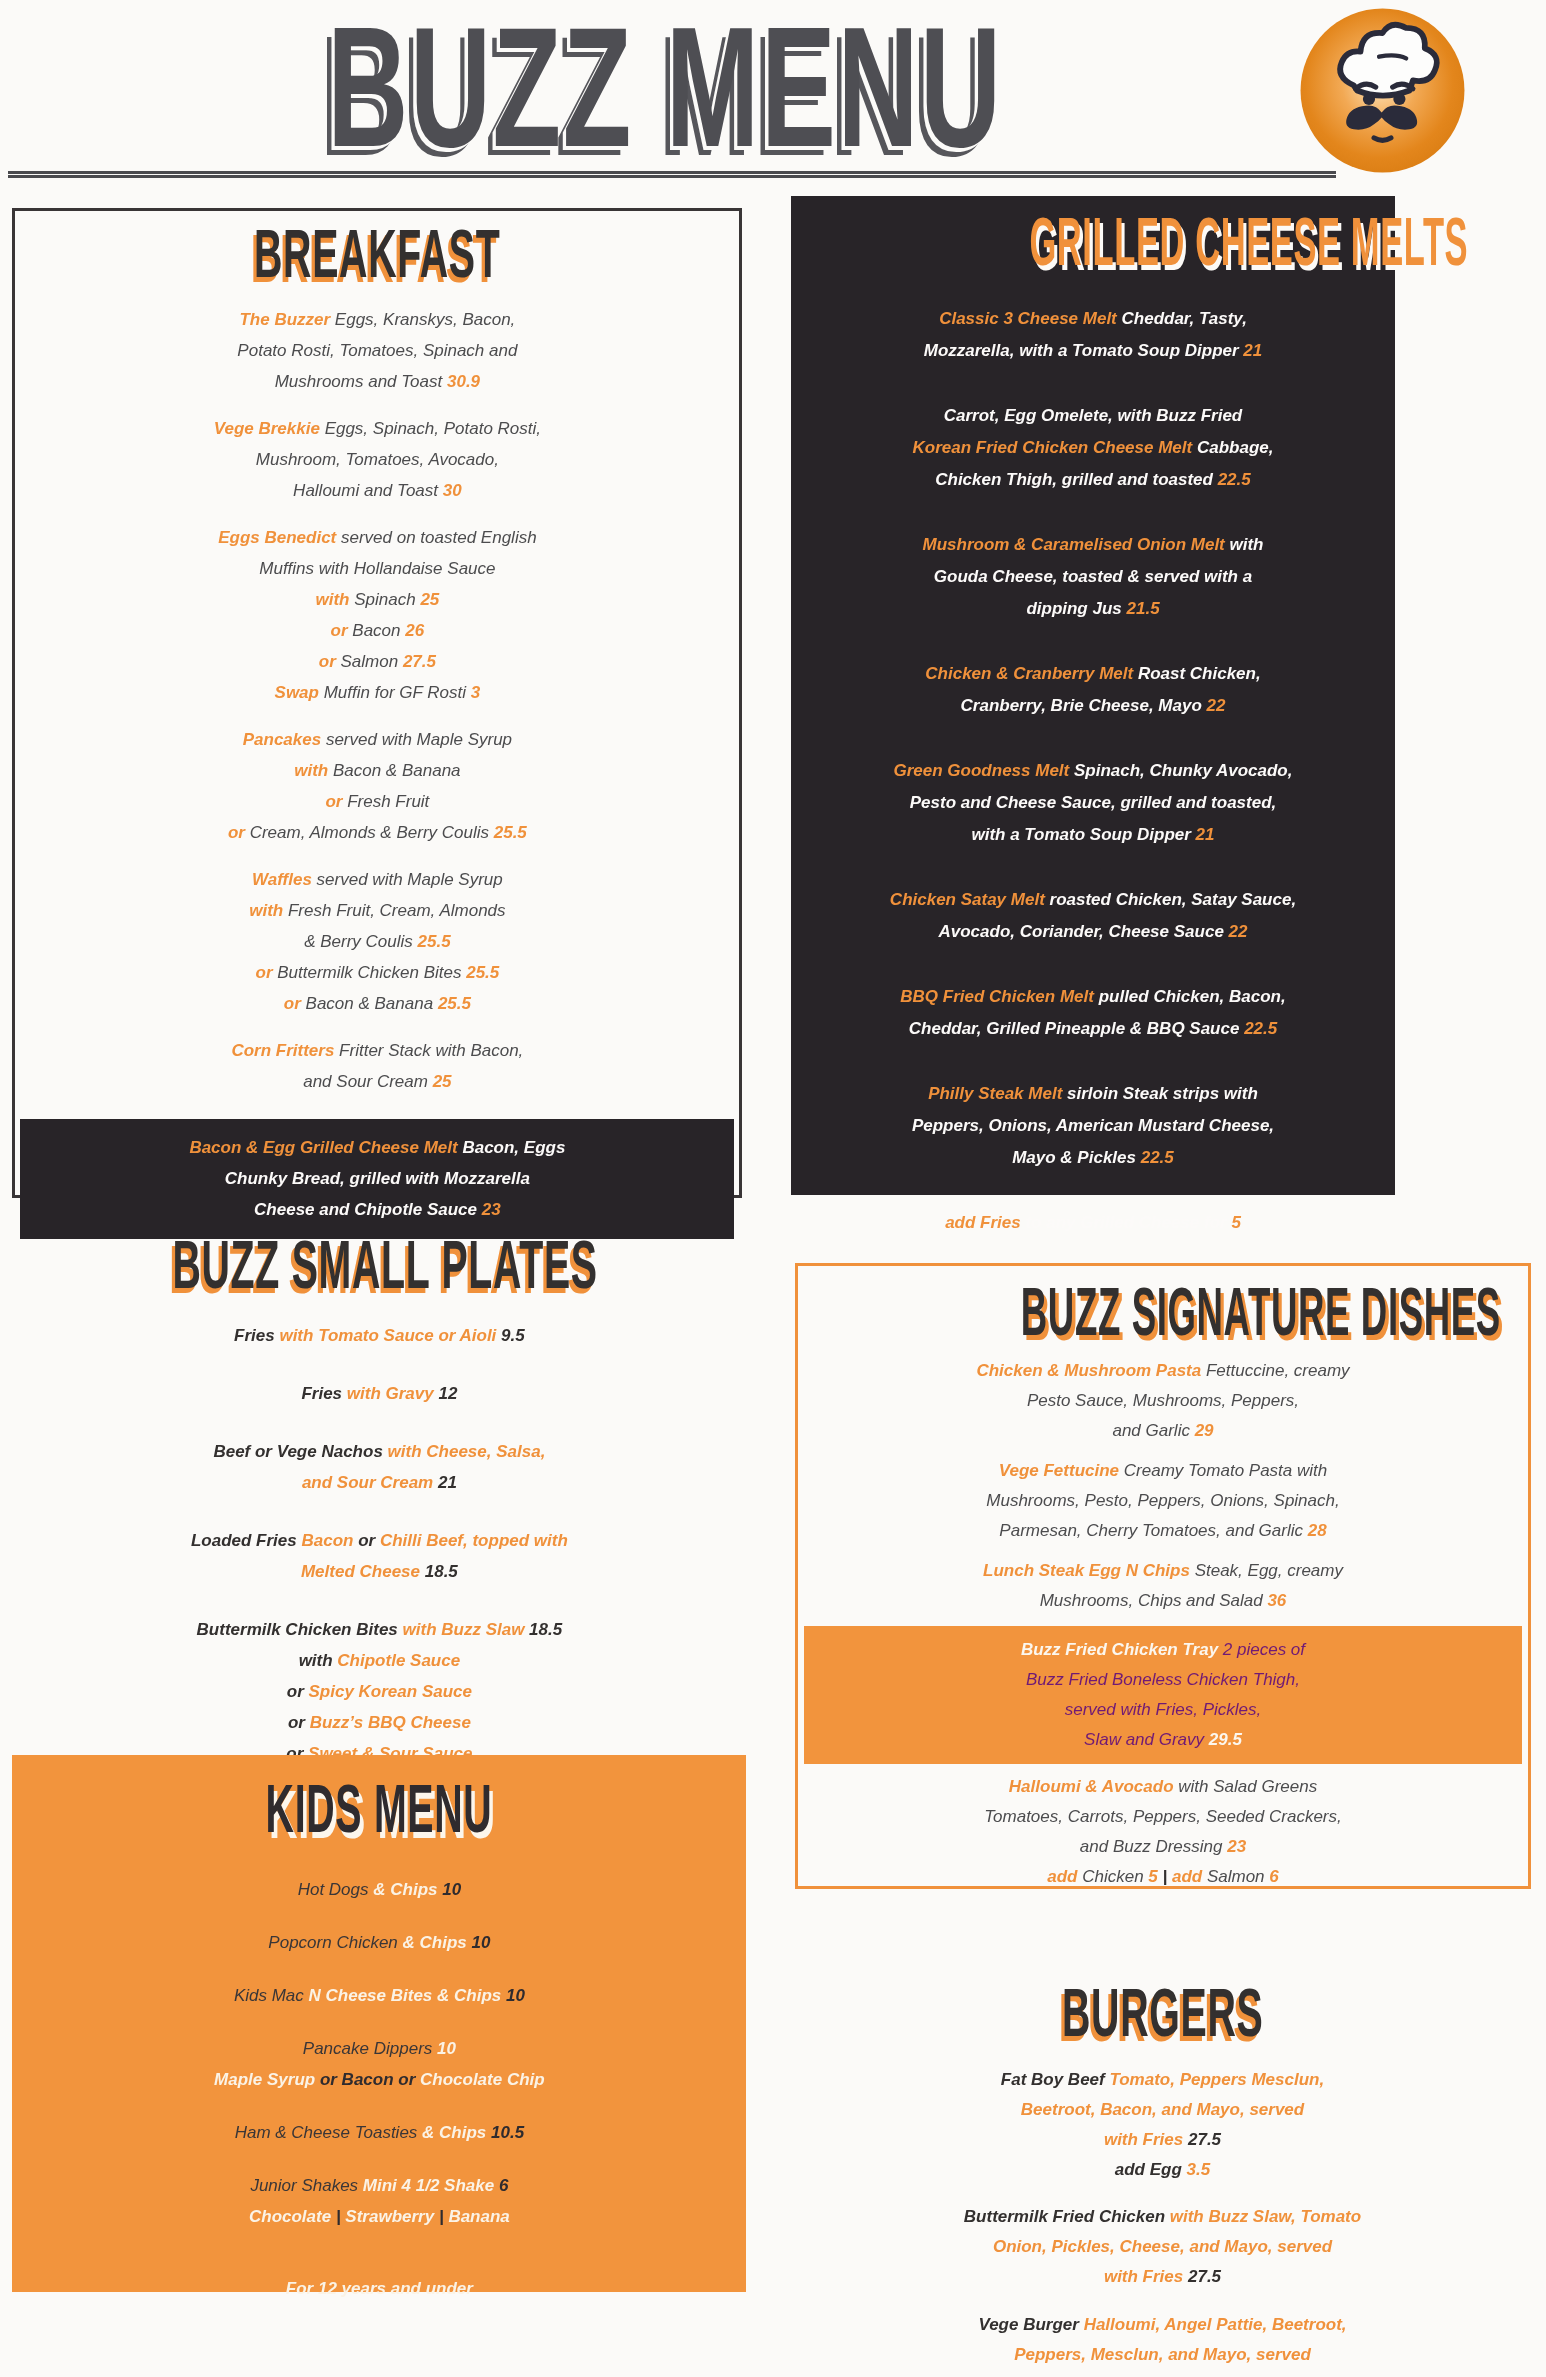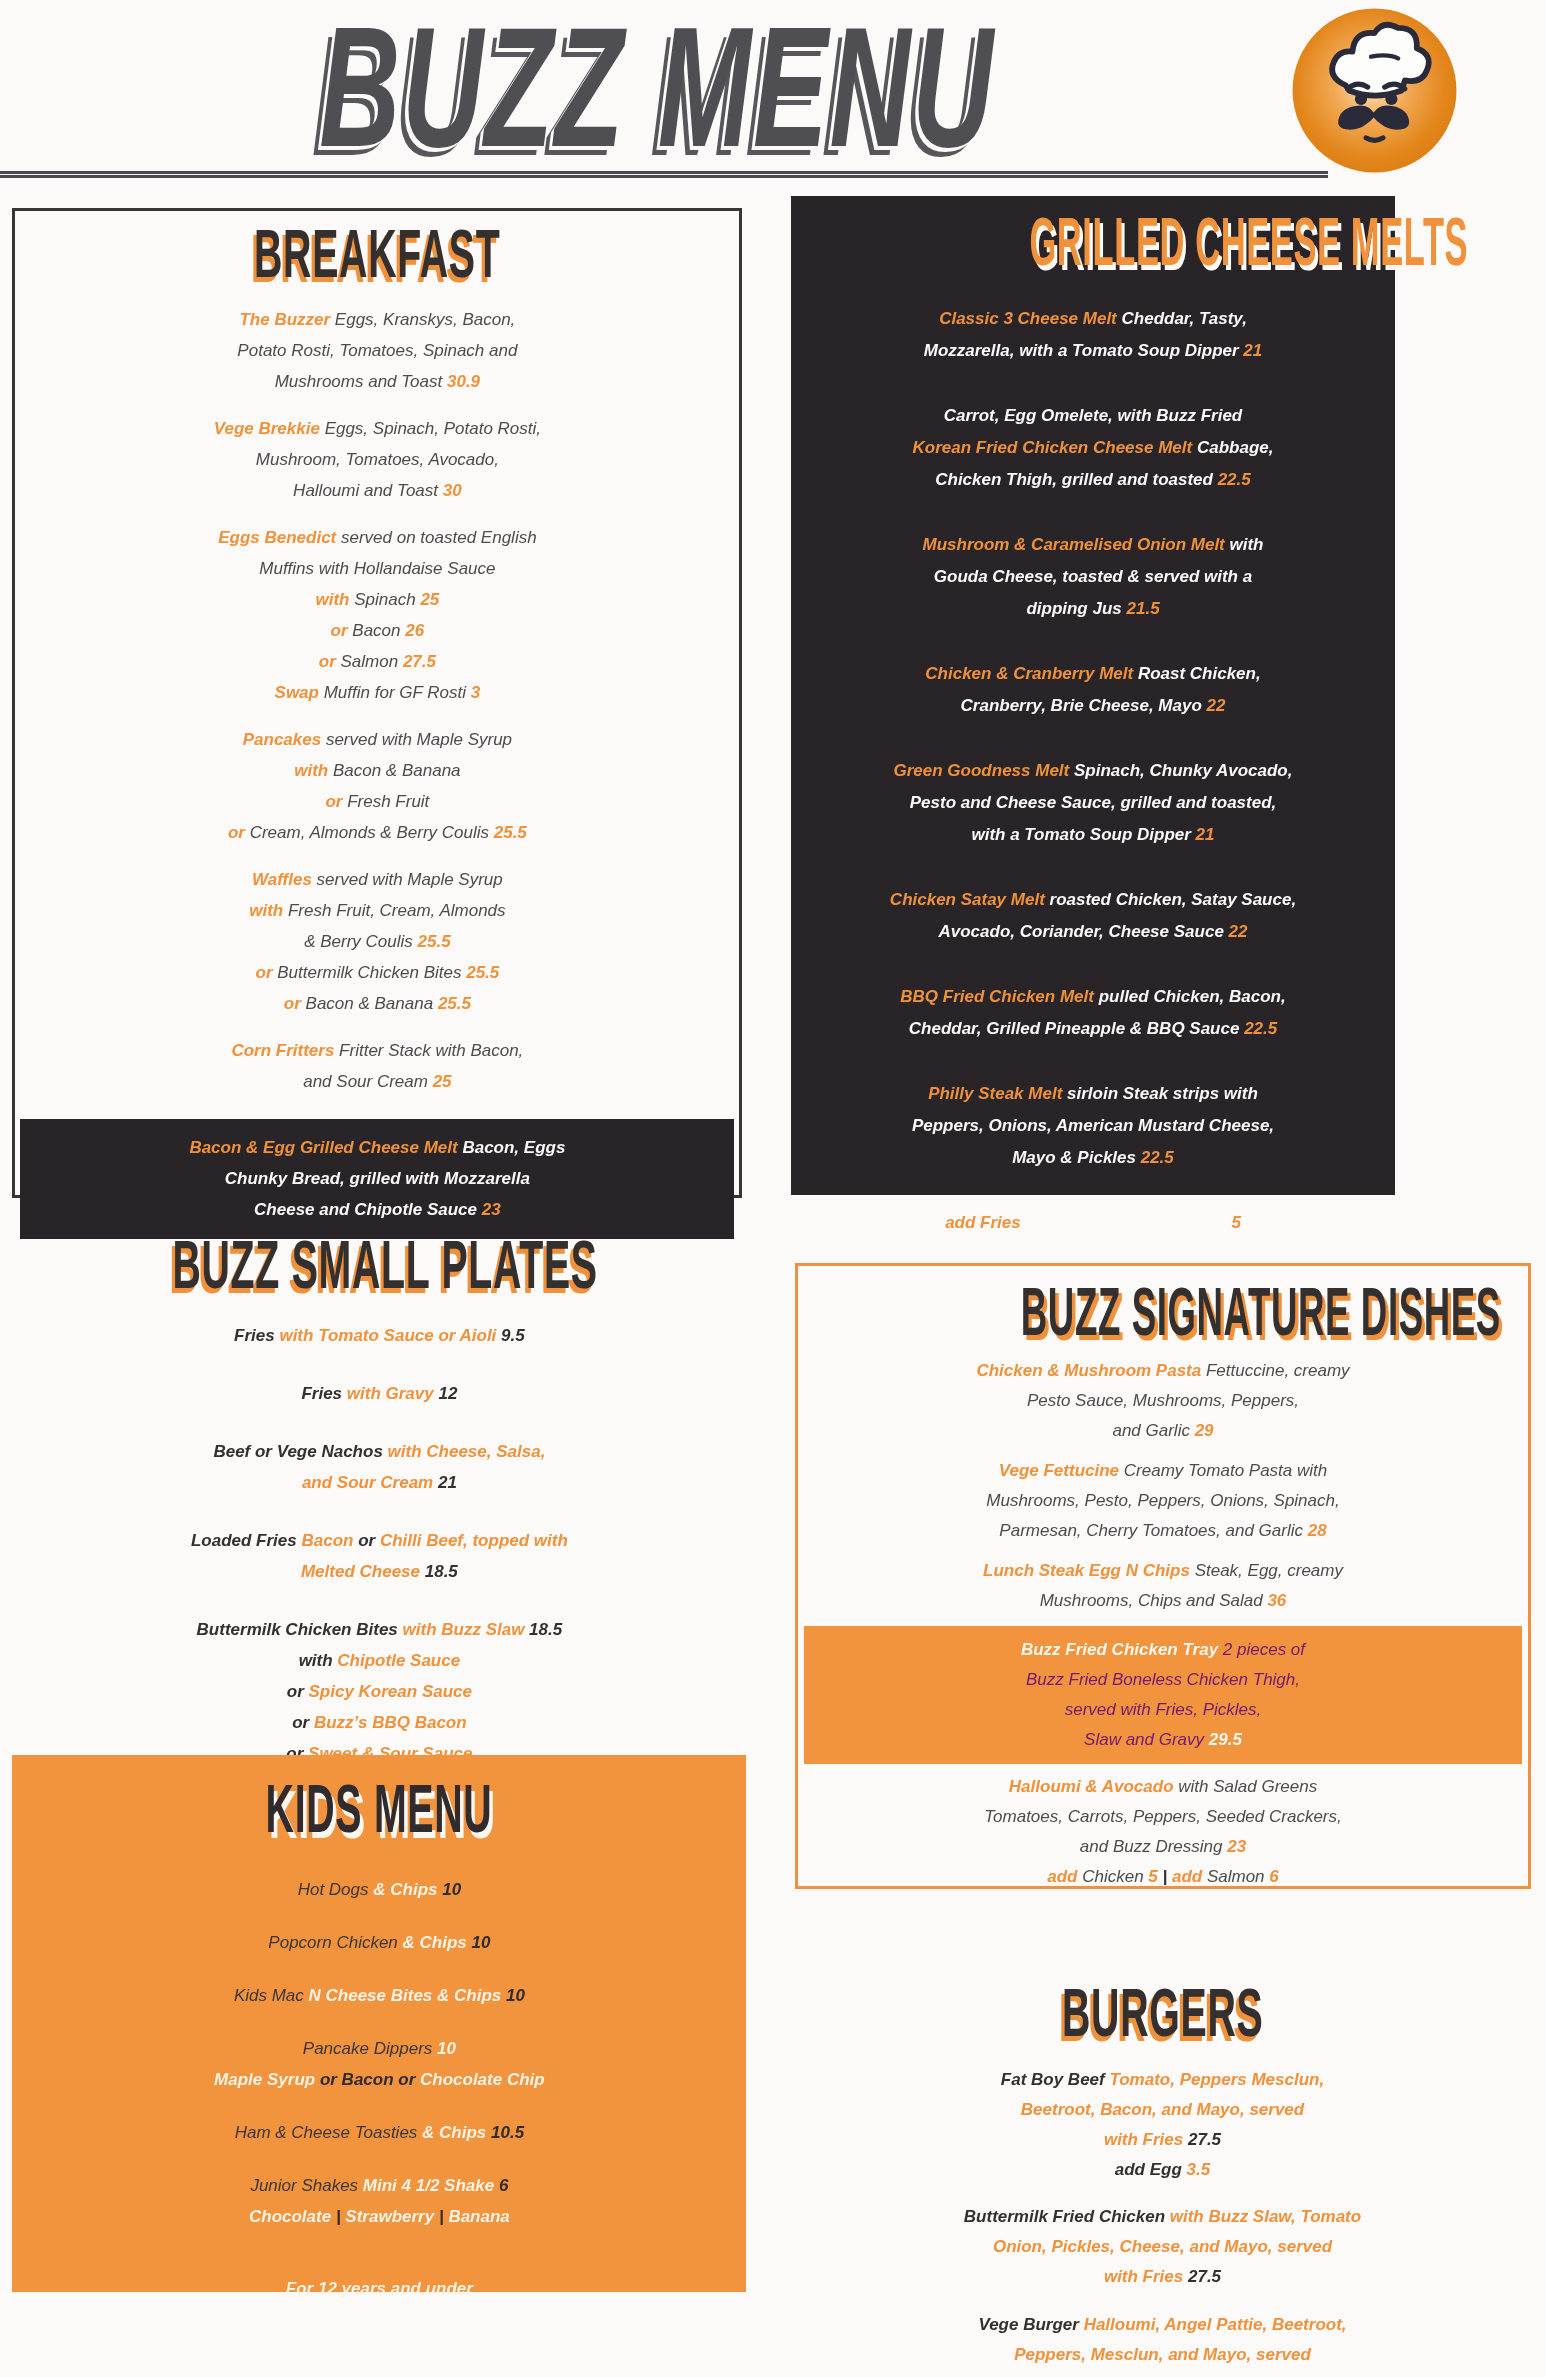--- a/index.html
+++ b/index.html
@@ -13,21 +13,21 @@
   }
   html,body{margin:0;padding:0;background:#e9e9e9;}
   .page{
     position:relative;
     width:1546px;height:2377px;
     background:var(--page-bg);
     overflow:hidden;
     font-family:"Liberation Sans",sans-serif;
   }
   
-  .masthead{position:absolute;top:0;left:0;width:1314px;height:198px;font-style:italic;}
+  .masthead{position:absolute;top:0;left:8px;width:1314px;height:198px;}
   .page-title{
     position:absolute;top:18.6px;left:50%;
     transform:translateX(-50%) scaleX(0.66);
     transform-origin:center top;
     font-size:170px;line-height:136px;font-weight:700;
     letter-spacing:2.5px;white-space:nowrap;
     color:#4E4E53;
     text-shadow:-5px 3.7px 0 #FCFBF9, -11.8px 9.3px 0 #56565B;
   }
   .title-rule{
@@ -257,21 +257,21 @@
           <div class="ln"><span class="sg-o">and Sour Cream </span><span class="sg-db">21</span></div>
         </div>
         <div class="item">
           <div class="ln"><span class="sg-db">Loaded Fries </span><span class="sg-o">Bacon </span><span class="sg-db">or </span><span class="sg-o">Chilli Beef, topped with</span></div>
           <div class="ln"><span class="sg-o">Melted Cheese </span><span class="sg-db">18.5</span></div>
         </div>
         <div class="item">
           <div class="ln"><span class="sg-db">Buttermilk Chicken Bites </span><span class="sg-o">with Buzz Slaw </span><span class="sg-db">18.5</span></div>
           <div class="ln"><span class="sg-db">with </span><span class="sg-o">Chipotle Sauce</span></div>
           <div class="ln"><span class="sg-db">or </span><span class="sg-o">Spicy Korean Sauce</span></div>
-          <div class="ln"><span class="sg-db">or </span><span class="sg-o">Buzz’s BBQ Bacon</span></div>
+          <div class="ln"><span class="sg-db">or </span><span class="sg-o">Buzz’s BBQ Cheese</span></div>
           <div class="ln"><span class="sg-db">or </span><span class="sg-o">Sweet &amp; Sour Sauce</span></div>
         </div>
       </div>
   </section>
 
   <section class="s-kd">
     <div class="hdr-row">
       <span class="hdr hdr-dk-wh">KIDS MENU</span>
     </div>
     <div class="items">

